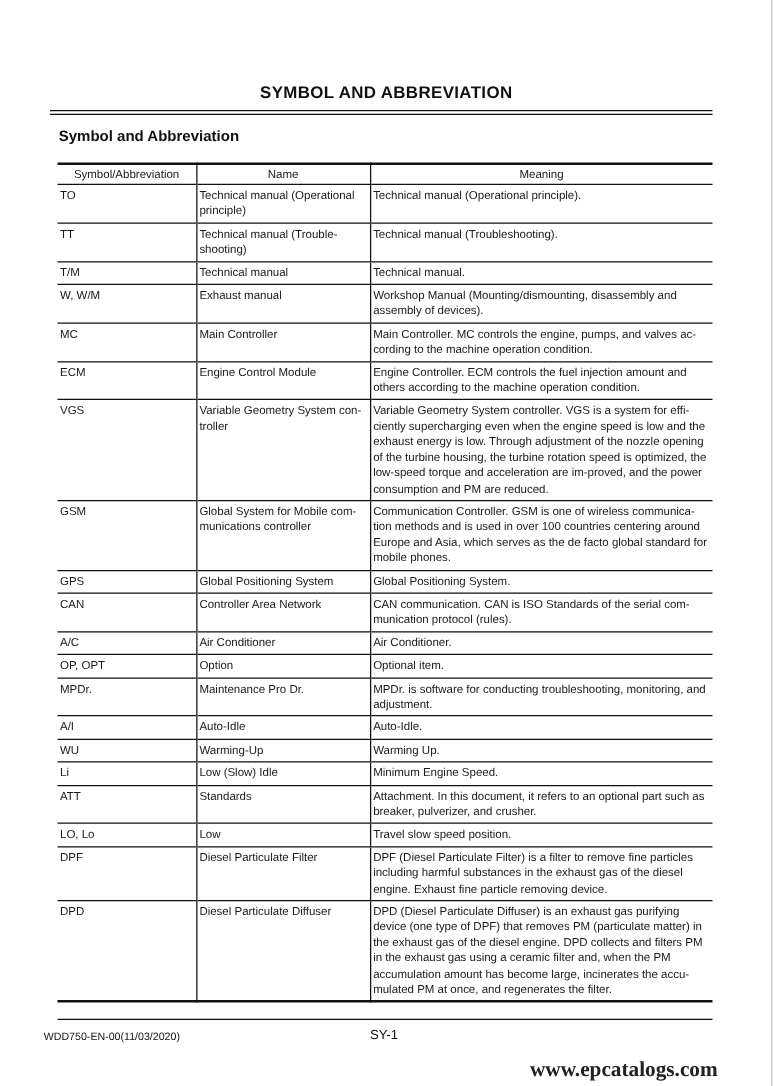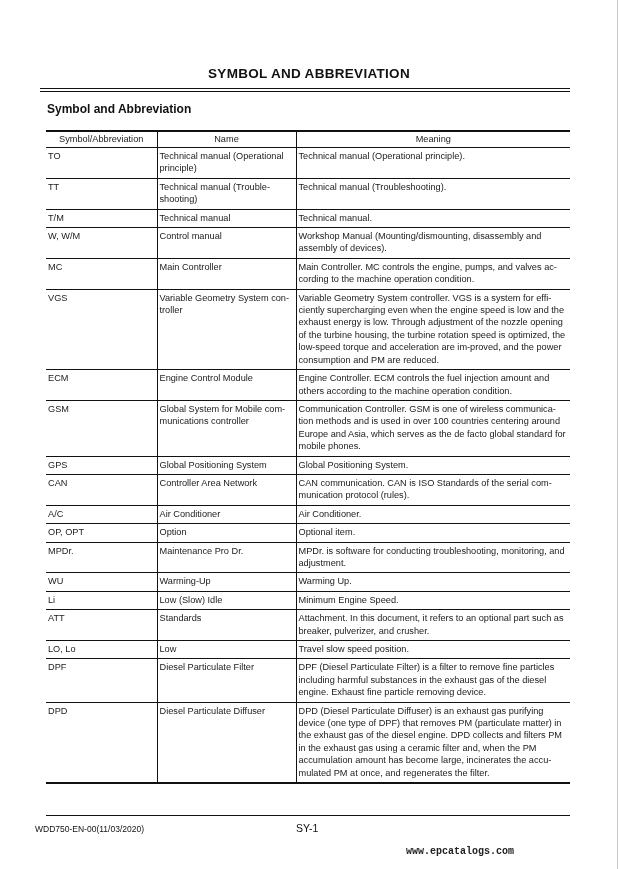--- a/index.html
+++ b/index.html
@@ -33,22 +33,22 @@
   table.abbr th + th, table.abbr td + td { border-left: 1px solid #111; }
   table.abbr tbody tr { border-bottom: 1px solid #111; }
   table.abbr tbody tr:last-child { border-bottom: 2px solid #111; }
   col.c1 { width: 111px; }
   col.c2 { width: 139px; }
   col.c3 { width: 274px; }
   .footer-rule { position: absolute; left: 46px; width: 524px; top: 815px; border-top: 1px solid #111; }
   .footer-doc { position: absolute; left: 35px; top: 824px; font-size: 8.5px; color: #111; }
   .footer-page { position: absolute; left: 296px; top: 822px; font-size: 10.5px; color: #111; }
   .watermark {
-    position: absolute; left: 406px; top: 846px; font-family: Liberation Mono, monospace;
-    font-size: 10px; font-weight: bold; color: #222;
+    position: absolute; left: 424px; top: 846px; font-family: Liberation Serif, serif;
+    font-size: 17px; font-weight: bold; color: #222;
   }
 </style>
 </head>
 <body>
 
 <div class="right-edge"></div>
 
 <div class="page-title">SYMBOL AND ABBREVIATION</div>
 <div class="title-rule-1"></div>
 <div class="title-rule-2"></div>
@@ -79,37 +79,37 @@
         <td>Technical manual (Trouble-shooting)</td>
         <td>Technical manual (Troubleshooting).</td>
       </tr>
       <tr>
         <td>T/M</td>
         <td>Technical manual</td>
         <td>Technical manual.</td>
       </tr>
       <tr>
         <td>W, W/M</td>
-        <td>Control manual</td>
+        <td>Exhaust manual</td>
         <td>Workshop Manual (Mounting/dismounting, disassembly and assembly of devices).</td>
       </tr>
       <tr>
         <td>MC</td>
         <td>Main Controller</td>
         <td>Main Controller. MC controls the engine, pumps, and valves ac-cording to the machine operation condition.</td>
       </tr>
       <tr>
+        <td>ECM</td>
+        <td>Engine Control Module</td>
+        <td>Engine Controller. ECM controls the fuel injection amount and others according to the machine operation condition.</td>
+      </tr>
+      <tr>
         <td>VGS</td>
         <td>Variable Geometry System con-troller</td>
         <td>Variable Geometry System controller. VGS is a system for effi-ciently supercharging even when the engine speed is low and the exhaust energy is low. Through adjustment of the nozzle opening of the turbine housing, the turbine rotation speed is optimized, the low-speed torque and acceleration are im-proved, and the power consumption and PM are reduced.</td>
-      </tr>
-      <tr>
-        <td>ECM</td>
-        <td>Engine Control Module</td>
-        <td>Engine Controller. ECM controls the fuel injection amount and others according to the machine operation condition.</td>
       </tr>
       <tr>
         <td>GSM</td>
         <td>Global System for Mobile com-munications controller</td>
         <td>Communication Controller. GSM is one of wireless communica-tion methods and is used in over 100 countries centering around Europe and Asia, which serves as the de facto global standard for mobile phones.</td>
       </tr>
       <tr>
         <td>GPS</td>
         <td>Global Positioning System</td>
         <td>Global Positioning System.</td>
@@ -126,20 +126,25 @@
       </tr>
       <tr>
         <td>OP, OPT</td>
         <td>Option</td>
         <td>Optional item.</td>
       </tr>
       <tr>
         <td>MPDr.</td>
         <td>Maintenance Pro Dr.</td>
         <td>MPDr. is software for conducting troubleshooting, monitoring, and adjustment.</td>
+      </tr>
+      <tr>
+        <td>A/I</td>
+        <td>Auto-Idle</td>
+        <td>Auto-Idle.</td>
       </tr>
       <tr>
         <td>WU</td>
         <td>Warming-Up</td>
         <td>Warming Up.</td>
       </tr>
       <tr>
         <td>Li</td>
         <td>Low (Slow) Idle</td>
         <td>Minimum Engine Speed.</td>

